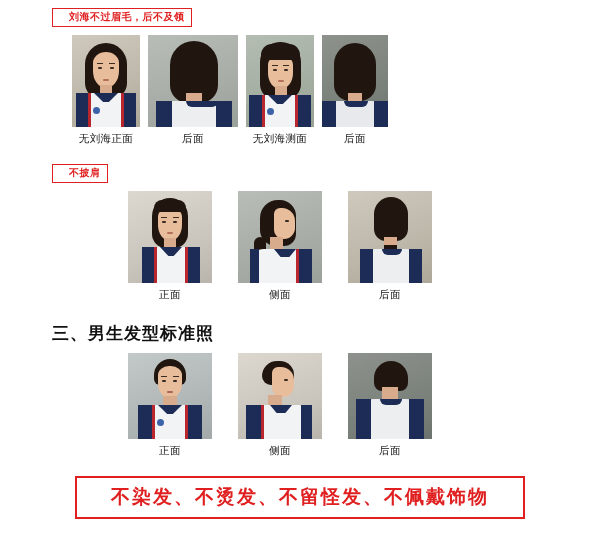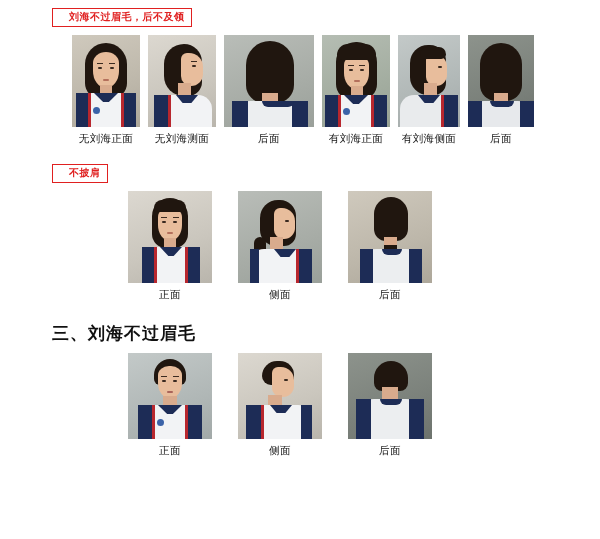--- a/index.html
+++ b/index.html
@@ -169,36 +169,20 @@
             <div class="stripe-navy" style="right:0;top:0;width:12px;height:34px;"></div>
             <div class="stripe-red" style="left:12px;top:0;width:3px;height:34px;"></div>
             <div class="stripe-red" style="right:12px;top:0;width:3px;height:34px;"></div>
             <div class="collar" style="left:18px;top:0;width:24px;height:9px;clip-path:polygon(0 0,100% 0,62% 100%,38% 100%);"></div>
             <div class="logo" style="left:17px;top:14px;width:7px;height:7px;"></div>
           </div>
         </div>
         <div class="caption">无刘海正面</div>
       </div>
 
-      <div class="photo-cell">
-        <div class="photo" style="width:68px;height:92px;">
-          <div class="bg wall-light"></div>
-          <div class="hair" style="left:16px;top:9px;width:38px;height:52px;border-radius:20px 18px 14px 20px;"></div>
-          <div class="face" style="left:33px;top:18px;width:22px;height:33px;border-radius:6px 14px 12px 10px;"></div>
-          <div class="eye" style="left:44px;top:30px;width:4px;height:2px;border-radius:2px;"></div>
-          <div class="brow" style="left:43px;top:26px;width:6px;height:1.4px;"></div>
-          <div class="neck" style="left:30px;top:48px;width:13px;height:14px;"></div>
-          <div class="shirt" style="left:6px;top:60px;width:58px;height:32px;border-radius:14px 14px 0 0;">
-            <div class="stripe-navy" style="left:0;top:0;width:14px;height:32px;"></div>
-            <div class="stripe-red" style="left:14px;top:0;width:3px;height:32px;"></div>
-            <div class="collar" style="left:22px;top:0;width:22px;height:8px;clip-path:polygon(0 0,100% 0,70% 100%,30% 100%);"></div>
-          </div>
-        </div>
-        <div class="caption">无刘海测面</div>
-      </div>
 
       <div class="photo-cell">
         <div class="photo" style="width:90px;height:92px;">
           <div class="bg wall-grey"></div>
           <div class="hair" style="left:22px;top:6px;width:48px;height:62px;border-radius:24px 24px 18px 18px;"></div>
           <div class="neck" style="left:38px;top:58px;width:16px;height:10px;"></div>
           <div class="shirt" style="left:8px;top:66px;width:76px;height:26px;border-radius:18px 18px 0 0;background:#eceef0;">
             <div class="stripe-navy" style="left:0;top:0;width:16px;height:26px;"></div>
             <div class="stripe-navy" style="right:0;top:0;width:16px;height:26px;"></div>
             <div class="collar" style="left:30px;top:0;width:32px;height:6px;border-radius:0 0 8px 8px;"></div>
@@ -221,39 +205,23 @@
           <div class="neck" style="left:29px;top:51px;width:12px;height:12px;"></div>
           <div class="shirt" style="left:3px;top:60px;width:62px;height:32px;border-radius:16px 16px 0 0;">
             <div class="stripe-navy" style="left:0;top:0;width:13px;height:32px;"></div>
             <div class="stripe-navy" style="right:0;top:0;width:13px;height:32px;"></div>
             <div class="stripe-red" style="left:13px;top:0;width:3px;height:32px;"></div>
             <div class="stripe-red" style="right:13px;top:0;width:3px;height:32px;"></div>
             <div class="collar" style="left:19px;top:0;width:24px;height:9px;clip-path:polygon(0 0,100% 0,62% 100%,38% 100%);"></div>
             <div class="logo" style="left:18px;top:13px;width:7px;height:7px;"></div>
           </div>
         </div>
-        <div class="caption">有刘海正面</div>
-      </div>
-
-      <div class="photo-cell">
-        <div class="photo" style="width:62px;height:92px;">
-          <div class="bg wall-blue"></div>
-          <div class="hair" style="left:12px;top:10px;width:36px;height:50px;border-radius:18px 16px 12px 18px;"></div>
-          <div class="face" style="left:28px;top:19px;width:21px;height:32px;border-radius:6px 13px 11px 9px;"></div>
-          <div class="hair" style="left:22px;top:12px;width:26px;height:12px;border-radius:12px 12px 8px 8px;"></div>
-          <div class="eye" style="left:40px;top:31px;width:4px;height:2px;border-radius:2px;"></div>
-          <div class="neck" style="left:26px;top:48px;width:13px;height:14px;"></div>
-          <div class="shirt" style="left:2px;top:60px;width:58px;height:32px;border-radius:14px 14px 0 0;background:#e9ebed;">
-            <div class="stripe-navy" style="right:0;top:0;width:14px;height:32px;"></div>
-            <div class="stripe-red" style="right:14px;top:0;width:3px;height:32px;"></div>
-            <div class="collar" style="left:18px;top:0;width:22px;height:8px;clip-path:polygon(0 0,100% 0,70% 100%,30% 100%);"></div>
-          </div>
-        </div>
-        <div class="caption">有刘海侧面</div>
-      </div>
+        <div class="caption">无刘海测面</div>
+      </div>
+
 
       <div class="photo-cell">
         <div class="photo" style="width:66px;height:92px;">
           <div class="bg wall-dark"></div>
           <div class="hair" style="left:12px;top:8px;width:42px;height:58px;border-radius:21px 21px 16px 16px;"></div>
           <div class="neck" style="left:26px;top:58px;width:14px;height:10px;"></div>
           <div class="shirt" style="left:0px;top:66px;width:66px;height:26px;border-radius:16px 16px 0 0;background:#e7e9ec;">
             <div class="stripe-navy" style="left:0;top:0;width:14px;height:26px;"></div>
             <div class="stripe-navy" style="right:0;top:0;width:14px;height:26px;"></div>
             <div class="collar" style="left:22px;top:0;width:24px;height:6px;border-radius:0 0 8px 8px;"></div>
@@ -326,21 +294,21 @@
           </div>
         </div>
         <div class="caption">后面</div>
       </div>
 
     </div>
   </div>
 
   <div class="section" style="padding-top:20px;">
     <div class="section-head">
-      <span class="section-title"><span>三、</span><span>刘海不过眉毛</span></span>
+      <span class="section-title"><span>三、</span><span>男生发型标准照</span></span>
     </div>
 
     <div class="photo-row" style="gap:26px;padding-left:128px;">
 
       <div class="photo-cell">
         <div class="photo" style="width:84px;height:86px;">
           <div class="bg wall-blue"></div>
           <div class="hair" style="left:26px;top:6px;width:32px;height:26px;border-radius:16px 16px 6px 6px;"></div>
           <div class="face" style="left:30px;top:13px;width:24px;height:32px;border-radius:11px 11px 11px 11px / 9px 9px 15px 15px;"></div>
           <div class="brow" style="left:33px;top:23px;width:6px;height:1.4px;"></div>
@@ -388,14 +356,15 @@
             <div class="stripe-navy" style="right:0;top:0;width:15px;height:40px;"></div>
             <div class="collar" style="left:24px;top:0;width:22px;height:6px;border-radius:0 0 8px 8px;"></div>
           </div>
         </div>
         <div class="caption">后面</div>
       </div>
 
     </div>
   </div>
 
+  <div class="banner">不染发、不烫发、不留怪发、不佩戴饰物</div>
 
 </div>
 
 </body></html>

